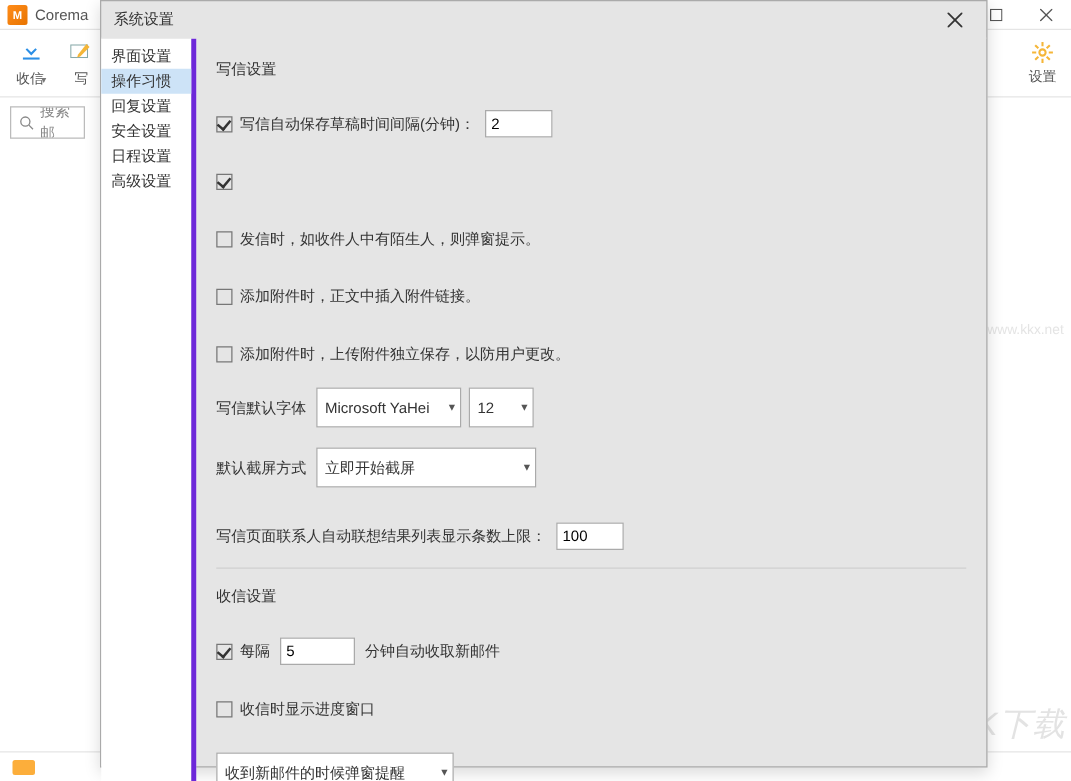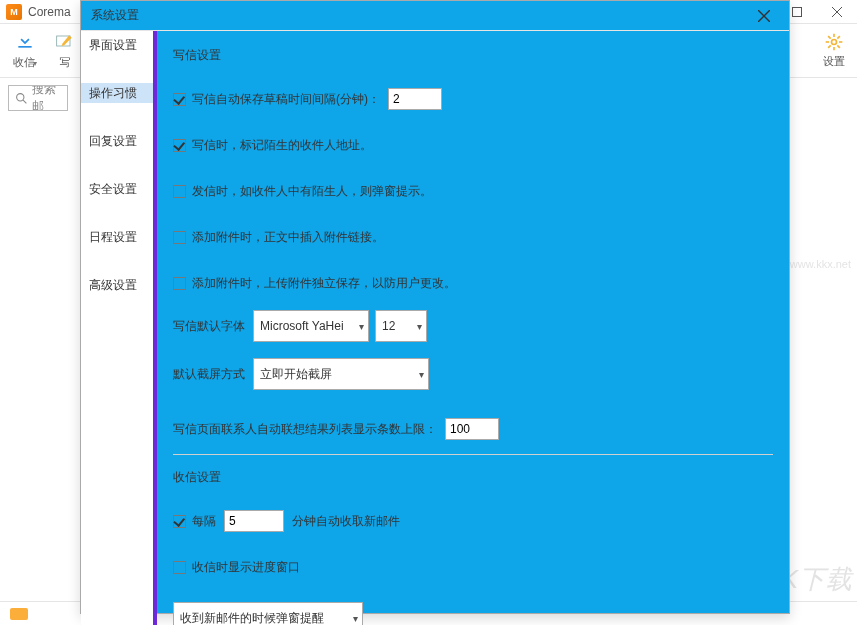--- a/index.html
+++ b/index.html
@@ -26,29 +26,29 @@
     .search-box { display: flex; align-items: center; border: 1px solid #bbb; height: 26px; width: 60px; padding: 0 6px; color: #888; gap: 4px; overflow: hidden; }
     .search-box svg { width: 13px; height: 13px; flex-shrink: 0; }
 
     .statusbar { position: absolute; bottom: 0; left: 0; right: 0; height: 24px; background: #fff; border-top: 1px solid #e5e5e5; display: flex; align-items: center; padding-left: 10px; }
     .mail-indicator { width: 18px; height: 12px; background: #fcae3b; border-radius: 2px; }
 
     .watermark { position: absolute; right: 4px; bottom: 28px; color: rgba(200,200,200,.5); font-size: 26px; letter-spacing: 1px; font-style: italic; font-weight: 300; pointer-events: none; }
     .watermark2 { position: absolute; right: 6px; top: 258px; color: rgba(210,210,210,.6); font-size: 11px; pointer-events: none; padding-left: 44px; }
 
     
-    .dialog { position: absolute; left: 80px; top: 0; width: 710px; height: 614px; background: #0ea5e9; border: 1px solid #aaa; box-shadow: 0 4px 12px rgba(0,0,0,.15); display: flex; flex-direction: column; }
+    .dialog { position: absolute; left: 80px; top: 0; width: 710px; height: 614px; background: #e5e5e5; border: 1px solid #aaa; box-shadow: 0 4px 12px rgba(0,0,0,.15); display: flex; flex-direction: column; }
     .dlg-titlebar { height: 30px; display: flex; align-items: center; padding: 0 10px; border-bottom: 1px solid #e5e5e5; }
     .dlg-title { font-size: 12px; color: #333; }
     .dlg-close { margin-left: auto; width: 30px; height: 30px; display: flex; align-items: center; justify-content: center; color: #333; cursor: pointer; }
     .dlg-close svg { width: 12px; height: 12px; }
 
     .dlg-body { flex: 1; display: flex; border-bottom: 1px solid #d0d0d0; }
     .side-tabs { width: 76px; border-right: 4px solid #6d28d9; background: #fff; }
-    .side-tab { height: 20px; padding: 0 8px; display: flex; align-items: center; color: #333; cursor: pointer; margin-top: 28px; }
+    .side-tab { height: 20px; padding: 0 8px; display: flex; align-items: center; color: #333; cursor: pointer; }
     .side-tab.selected { background: #cde3f7; }
     .side-tab:first-child { margin-top: 4px; }
 
     .content { flex: 1; padding: 16px 16px 10px 16px; overflow: auto; color: #333; }
     .section-title { color: #333; margin-bottom: 10px; }
     .row { display: flex; align-items: center; margin-bottom: 10px; min-height: 22px; margin-top: 24px; }
     .row .label { margin-right: 8px; }
     .cb { width: 13px; height: 13px; border: 1px solid #777; display: inline-flex; align-items: center; justify-content: center; margin-right: 6px; flex-shrink: 0; }
     .cb.checked::after { content: ""; width: 8px; height: 5px; border-left: 2px solid #333; border-bottom: 2px solid #333; transform: rotate(-50deg) translate(0,-1px); }
     input.tbox { height: 22px; border: 1px solid #aaa; padding: 0 4px; font-size: 12px; }
@@ -186,21 +186,20 @@
       <div class="section-title">写信设置</div>
 
       <div class="row">
         <span class="cb checked"></span>
         <span class="label">写信自动保存草稿时间间隔(分钟)：</span>
         <input class="tbox" style="width: 54px;" value="2">
       </div>
 
       <div class="row">
         <span class="cb checked"></span>
-        <span class="label">写信时，标记陌生的收件人地址。</span>
       </div>
 
       <div class="row">
         <span class="cb"></span>
         <span class="label">发信时，如收件人中有陌生人，则弹窗提示。</span>
       </div>
 
       <div class="row">
         <span class="cb"></span>
         <span class="label">添加附件时，正文中插入附件链接。</span>

